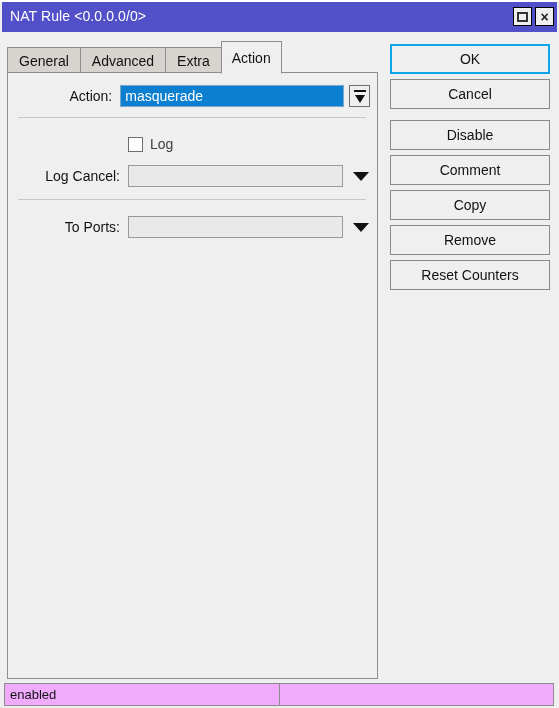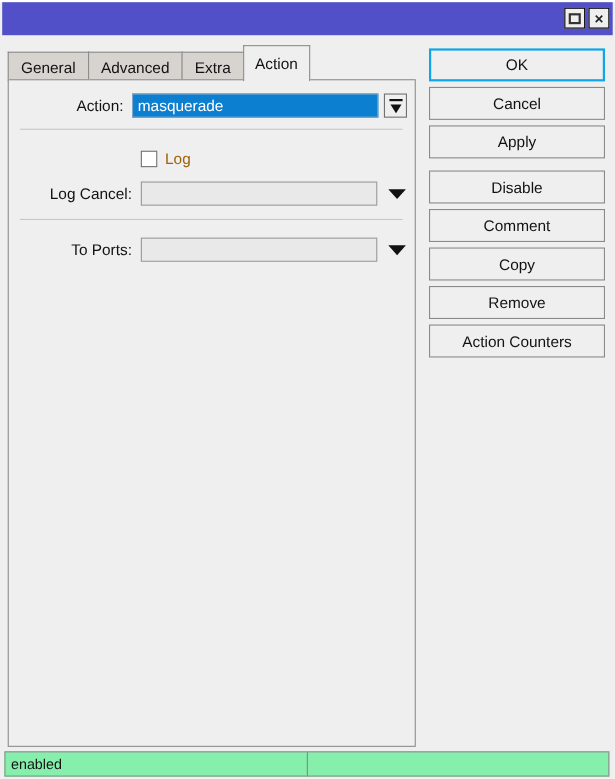--- a/index.html
+++ b/index.html
@@ -184,21 +184,21 @@
   
   .checkbox {
     width: 15px; height: 15px;
     background: #ffffff;
     border: 1px solid #6e6e6e;
     box-sizing: border-box;
     cursor: pointer;
   }
   .check-label {
     font-size: 14px;
-    color: #a16207;
+    color: #404040;
     margin-left: 7px;
   }
 
   
   .separator {
     position: absolute;
     left: 10px;
     width: 348px;
     height: 1px;
     background: #c9c7c5;
@@ -236,39 +236,40 @@
   #statusbar {
     position: absolute;
     left: 4px;
     top: 681px;
     width: 551px;
     height: 23px;
     display: flex;
     box-sizing: border-box;
   }
   .status-cell {
-    background: #86efac;
+    background: #f0abfc;
     border: 1px solid #8d8d8d;
     box-sizing: border-box;
     height: 23px;
     display: flex;
     align-items: center;
     padding: 0 5px;
     font-size: 13px;
     color: #121212;
   }
   #status-left  { width: 276px; }
   #status-right { width: 275px; margin-left: -1px; }
 </style>
 </head>
 <body>
 
 <div id="window">
 
   <div id="titlebar">
+    <div id="title-text">NAT Rule &lt;0.0.0.0/0&gt;</div>
     <div class="titlebtn" id="btn-maximize">
       <div class="maxi-glyph"></div>
     </div>
     <div class="titlebtn" id="btn-close">
       <div class="close-glyph">×</div>
     </div>
   </div>
 
   <div id="tabstrip">
     <div class="tab">General</div>
@@ -308,26 +309,25 @@
       <div class="field-label" style="width:112px;">To Ports:</div>
       <div class="textinput" style="width:215px; margin-left:8px;" placeholder=""></div>
       <div class="plain-arrow"></div>
     </div>
 
   </div>
 
   <div id="buttoncol">
     <div class="actionbtn primary">OK</div>
     <div class="actionbtn">Cancel</div>
-    <div class="actionbtn">Apply</div>
     <div class="actionbtn gap">Disable</div>
     <div class="actionbtn">Comment</div>
     <div class="actionbtn">Copy</div>
     <div class="actionbtn">Remove</div>
-    <div class="actionbtn">Action Counters</div>
+    <div class="actionbtn">Reset Counters</div>
   </div>
 
   <div id="statusbar">
     <div class="status-cell" id="status-left">enabled</div>
     <div class="status-cell" id="status-right"></div>
   </div>
 
 </div>
 
 </body></html>

